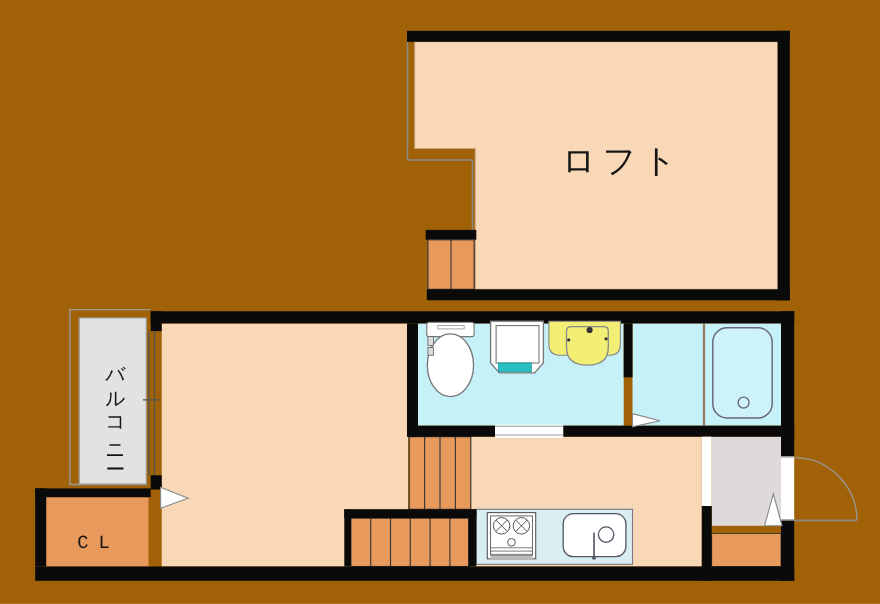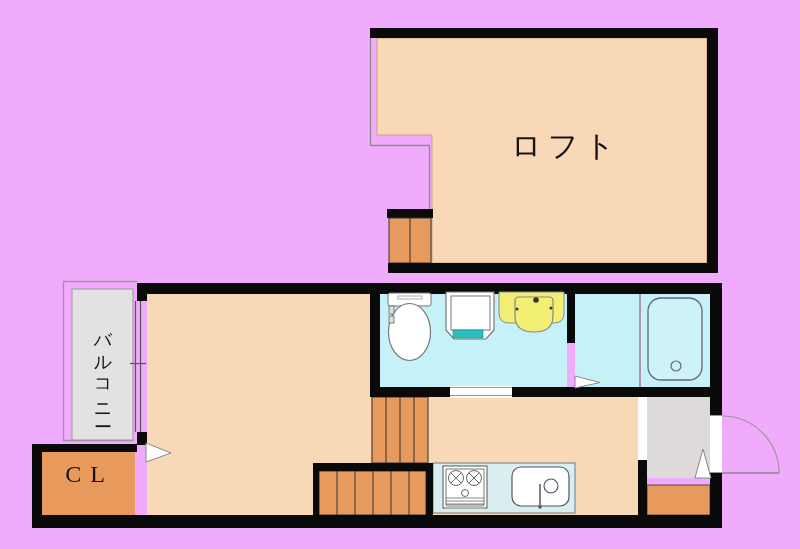--- a/index.html
+++ b/index.html
@@ -1,29 +1,29 @@
 <!DOCTYPE html>
 <html><head>
 <meta charset="utf-8">
 <style>
   html,body{margin:0;padding:0;background:#fff;}
   #canvas{
-    position:relative;width:800px;height:549px;background:#f0abfc;
-    font-family:Liberation Serif, serif;overflow:hidden;
+    position:relative;width:800px;height:549px;background:#a16207;
+    font-family:Liberation Mono, monospace;overflow:hidden;
   }
   #plan-svg{position:absolute;left:0;top:0;}
   .label{position:absolute;color:#141414;text-align:center;white-space:pre;}
   .label-loft{left:480px;top:126px;width:172px;font-size:30px;letter-spacing:6px;}
   .label-room{left:171px;top:363px;width:160px;font-size:28px;letter-spacing:2px;}
   .label-room-size{left:171px;top:397px;width:160px;font-size:28px;}
   .label-balcony{
     left:92px;top:301px;height:138px;width:22px;font-size:18px;
     writing-mode:vertical-rl;letter-spacing:4px;line-height:22px;
   }
-  .label-cl{left:38px;top:461px;width:97px;font-size:24px;letter-spacing:9px;padding-left:6px;box-sizing:border-box;}
+  .label-cl{left:38px;top:485px;width:97px;font-size:17px;letter-spacing:9px;padding-left:6px;box-sizing:border-box;}
 </style>
 </head>
 <body>
 
 <div id="canvas">
   <svg id="plan-svg" width="800" height="549" viewBox="0 0 800 549">
 
     <g>
       <polygon points="377,38 707,38 707,263 432,263 432,135 377,135" fill="#f8d8b6" stroke="#c9a27e" stroke-width="1"></polygon>
       <path d="M370.5,38 L370.5,145.5 L429.5,145.5 L429.5,210" fill="none" stroke="#8a8a8a" stroke-width="1.3"></path>

